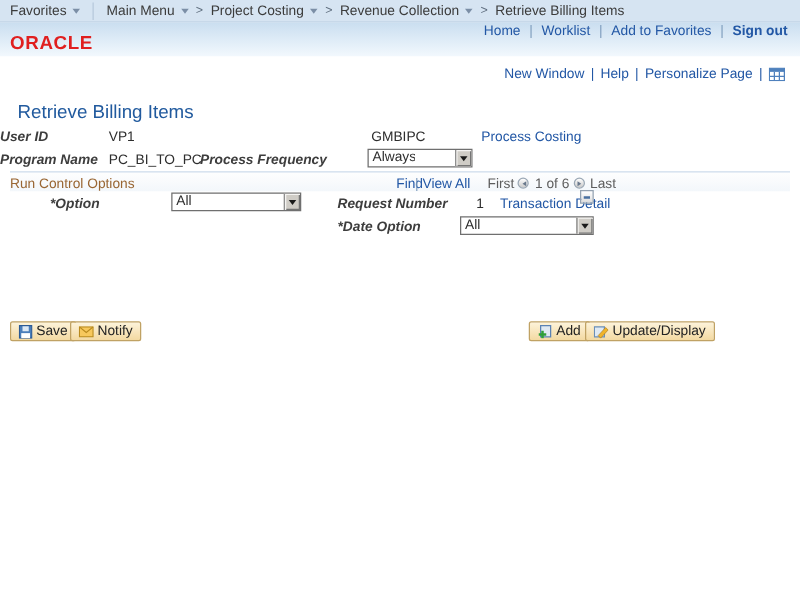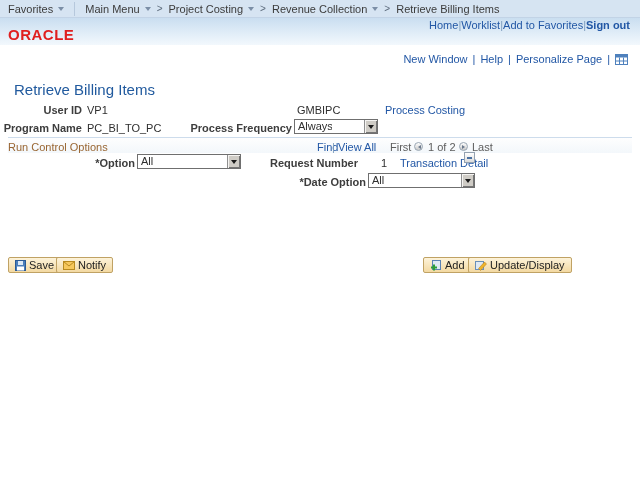--- a/index.html
+++ b/index.html
@@ -14,32 +14,32 @@
   .tri-down { display:inline-block; width:0; height:0; border:3px solid transparent;
     border-top:4px solid #7b8ea6; margin:4px 0 0 5px; }
   .crumb-vsep { width:1px; height:14px; background:#b6c8dc; margin:0 10px; }
   .crumb-gt { color:#5c6b7c; margin:0 6px; font-size:10px; }
 
   
   .header-band { position:absolute; top:18px; left:0; width:640px; height:27px;
     background:linear-gradient(180deg,#cadef0 0%,#e2eef8 60%,#f2f8fd 100%); }
   .logo { position:absolute; top:26px; left:8px; color:#e01f1f; font-weight:bold;
     font-size:15px; letter-spacing:0.5px; }
-  .hdr-links { position:absolute; top:19px; right:10px; display:flex; align-items:center; }
+  .hdr-links { position:absolute; top:19px; right:10px; display:flex; align-items:center; gap:7px; }
   .hdr-links a, .lnk { color:#2257a5; text-decoration:none; cursor:pointer; }
   .hdr-sep { color:#7d9cbd; }
   .signout { color:#17335e; font-weight:bold; text-decoration:none; cursor:pointer; }
 
   
   .page-bar { position:absolute; top:53px; right:12px; display:flex; align-items:center; gap:5px; }
   .page-bar .psep { color:#2257a5; }
 
   
   .pg-title { position:absolute; top:81px; left:14px; font-size:15px; color:#215a9e; }
-  .lbl { position:absolute; font-weight:bold; color:#3d3d3d; text-align:right; white-space:nowrap; }
+  .lbl { position:absolute; font-weight:bold; color:#3d3d3d; text-align:left; white-space:nowrap;font-style:italic; }
   .val { position:absolute; color:#2e2e2e; white-space:nowrap; }
   .alink { position:absolute; color:#2257a5; cursor:pointer; white-space:nowrap; }
 
   
   .dd { position:absolute; height:15px; background:#fff; border:1px solid #6f6f6f; display:flex;gap:32px; }
   .dd-text { flex:1; padding:0 3px; line-height:13px; font-size:11px; overflow:hidden; white-space:nowrap; }
   .dd-btn { width:13px; background:#cfccc6; border-left:1px solid #8f8f8f;
     box-shadow:inset 1px 1px 0 #f5f4f2, inset -1px -1px 0 #757575;
     display:flex; align-items:center; justify-content:center; cursor:pointer; }
   .dd-btn::after { content:""; width:0; height:0; border:3px solid transparent; border-top:4px solid #1a1a1a; margin-top:4px; }
@@ -148,21 +148,21 @@
   </div>
 
   <div class="sect-bar"></div>
   <div class="sect-title">Run Control Options</div>
 
   <a class="alink" style="top:141px; left:317px;">Find</a>
   <span class="gray-txt" style="top:141px; left:332px; color:#7d9cbd;">|</span>
   <a class="alink" style="top:141px; left:338px;">View All</a>
   <span class="gray-txt" style="top:141px; left:390px;">First</span>
   <span class="nav-circ left" style="top:142px; left:414px;"></span>
-  <span class="gray-txt" style="top:141px; left:428px;">1 of 2</span>
+  <span class="gray-txt" style="top:141px; left:428px;">1 of 6</span>
   <span class="nav-circ right" style="top:142px; left:459px;"></span>
   <span class="gray-txt" style="top:141px; left:472px;text-align:right;">Last</span>
 
   <div class="lbl" style="top:157px; left:40px; width:95px;">*Option</div>
   <div class="dd" style="top:154px; left:137px; width:104px;">
     <span class="dd-text">All</span>
     <span class="dd-btn"></span>
   </div>
 
   <div class="lbl" style="top:157px; left:270px; width:82px;">Request Number</div>

